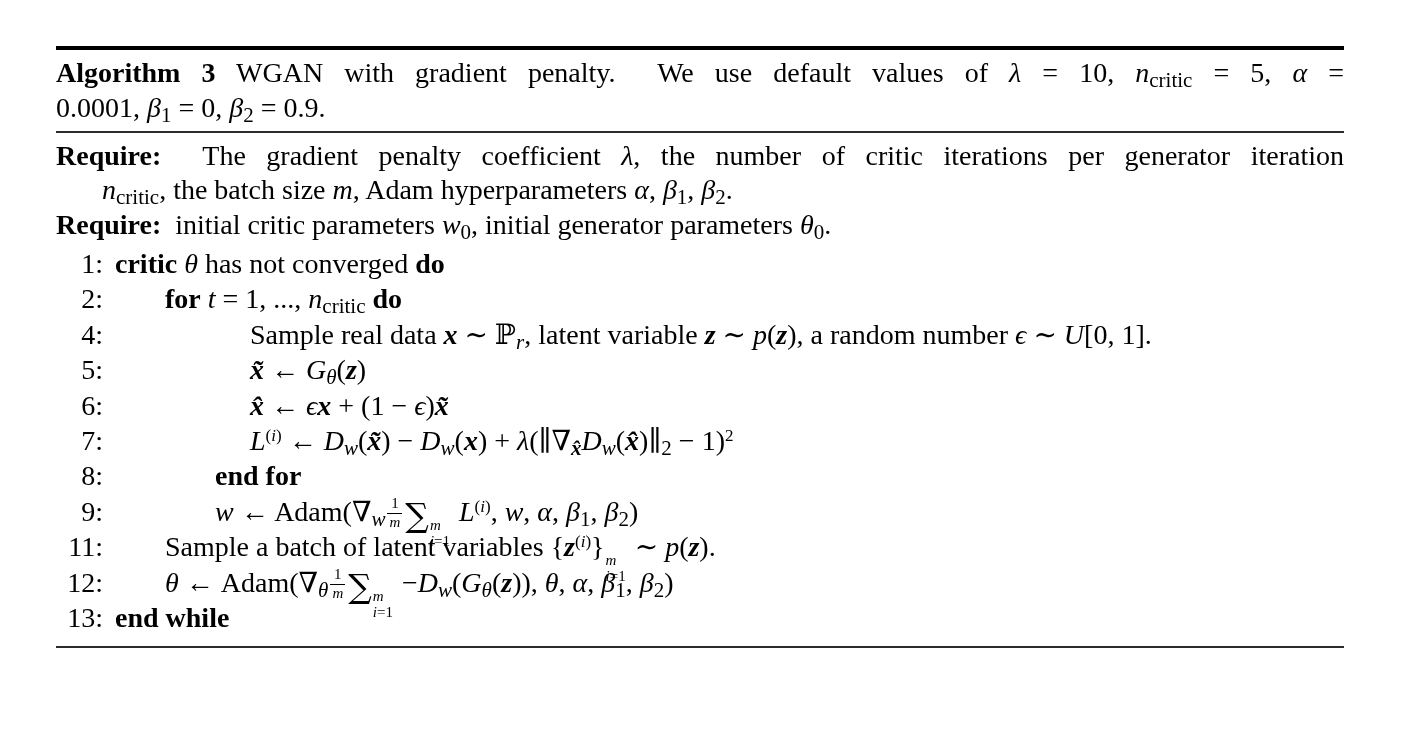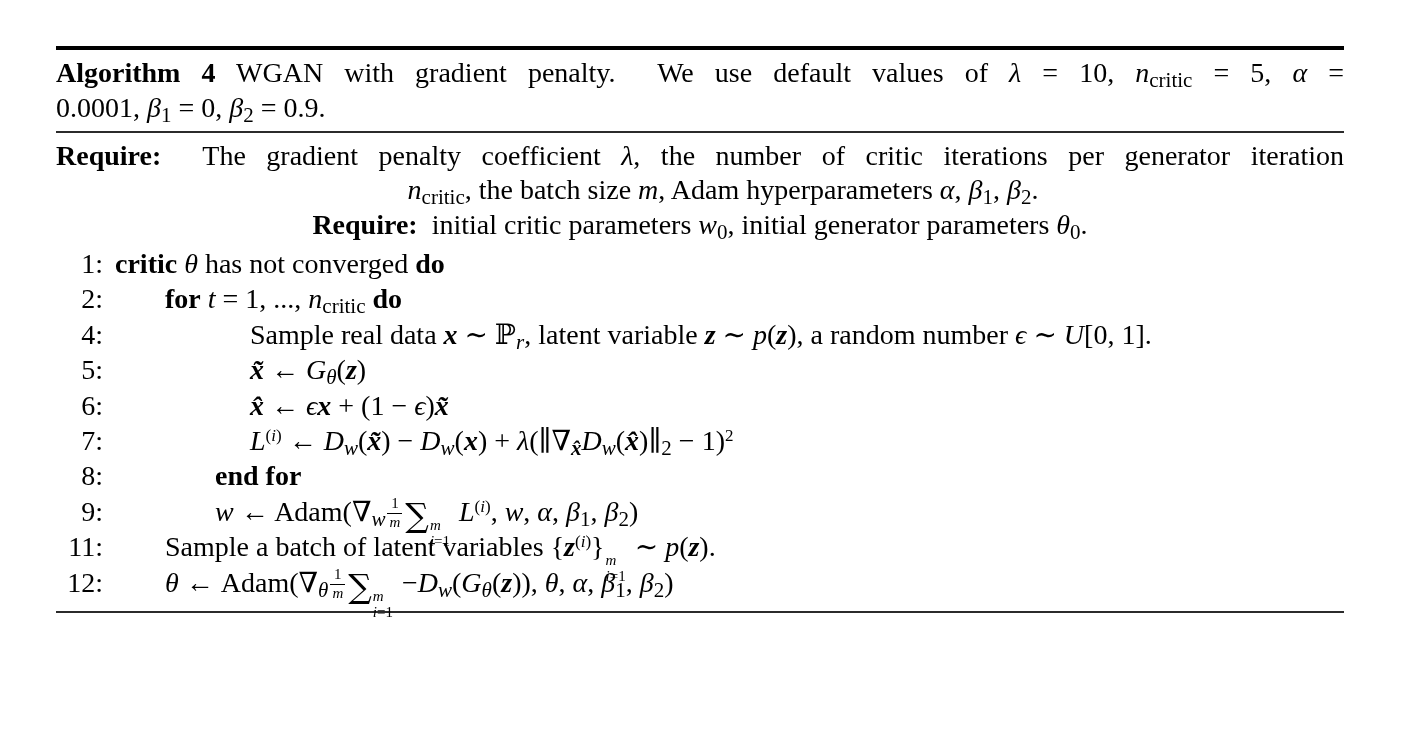--- a/index.html
+++ b/index.html
@@ -44,21 +44,20 @@
     text-align-last: justify;
   }
 
   .requires {
     width: 1288px;
     padding-top: 6px;
     margin-bottom: 3px;
   }
   .req-line {
     line-height: 34px;
-    text-align: center;
   }
   .req-line.justify {
     text-align: justify;
     text-align-last: justify;
   }
   .req-cont {
     padding-left: 46px;
   }
 
   .lines { width: 1330px; }
@@ -127,21 +126,21 @@
     margin: 0 2px 0 1px;
   }
 </style>
 </head>
 <body>
 
 <div class="page">
   <div class="rule rule-top"></div>
 
   <div class="caption">
-    <div class="cap-line cap-justify"><b>Algorithm 4</b> WGAN with gradient penalty.&nbsp; We use default values of <i>λ</i> = 10, <i>n</i><sub>critic</sub> = 5, <i>α</i> =</div>
+    <div class="cap-line cap-justify"><b>Algorithm 3</b> WGAN with gradient penalty.&nbsp; We use default values of <i>λ</i> = 10, <i>n</i><sub>critic</sub> = 5, <i>α</i> =</div>
     <div class="cap-line">0.0001, <i>β</i><sub>1</sub> = 0, <i>β</i><sub>2</sub> = 0.9.</div>
   </div>
 
   <div class="rule rule-mid"></div>
 
   <div class="requires">
       <div class="req-line justify"><b>Require:</b> &nbsp;The gradient penalty coefficient <i>λ</i>, the number of critic iterations per generator iteration</div>
       <div class="req-line req-cont"><i>n</i><sub>critic</sub>, the batch size <i>m</i>, Adam hyperparameters <i>α</i>, <i>β</i><sub>1</sub>, <i>β</i><sub>2</sub>.</div>
       <div class="req-line"><b>Require:</b> &nbsp;initial critic parameters <i>w</i><sub>0</sub>, initial generator parameters <i>θ</i><sub>0</sub>.</div>
     </div>
@@ -159,16 +158,17 @@
             <span><i>i</i>=1</span>
           </span> <i>L</i><sup>(<i>i</i>)</sup>, <i>w</i>, <i>α</i>, <i>β</i><sub>1</sub>, <i>β</i><sub>2</sub>)</span></div>
       <div class="line"><span class="num">11:</span><span class="stmt ind1">Sample a batch of latent variables {<b><i>z</i></b><sup>(<i>i</i>)</sup>}<span class="lims">
             <span><i>m</i></span>
             <span><i>i</i>=1</span>
           </span> ∼ <i>p</i>(<b><i>z</i></b>).</span></div>
       <div class="line"><span class="num">12:</span><span class="stmt ind1"><i>θ</i> ← Adam(∇<sub><i>θ</i></sub><span class="frac"><span class="ftop">1</span><span class="fbot"><i>m</i></span></span><span class="sum">∑</span><span class="lims">
             <span><i>m</i></span>
             <span><i>i</i>=1</span>
           </span> −<i>D</i><sub><i>w</i></sub>(<i>G</i><sub><i>θ</i></sub>(<b><i>z</i></b>)), <i>θ</i>, <i>α</i>, <i>β</i><sub>1</sub>, <i>β</i><sub>2</sub>)</span></div>
+      <div class="line"><span class="num">13:</span><span class="stmt ind0"><b>end while</b></span></div>
     </div>
 
   <div class="rule rule-bottom"></div>
 </div>
 
 </body></html>

